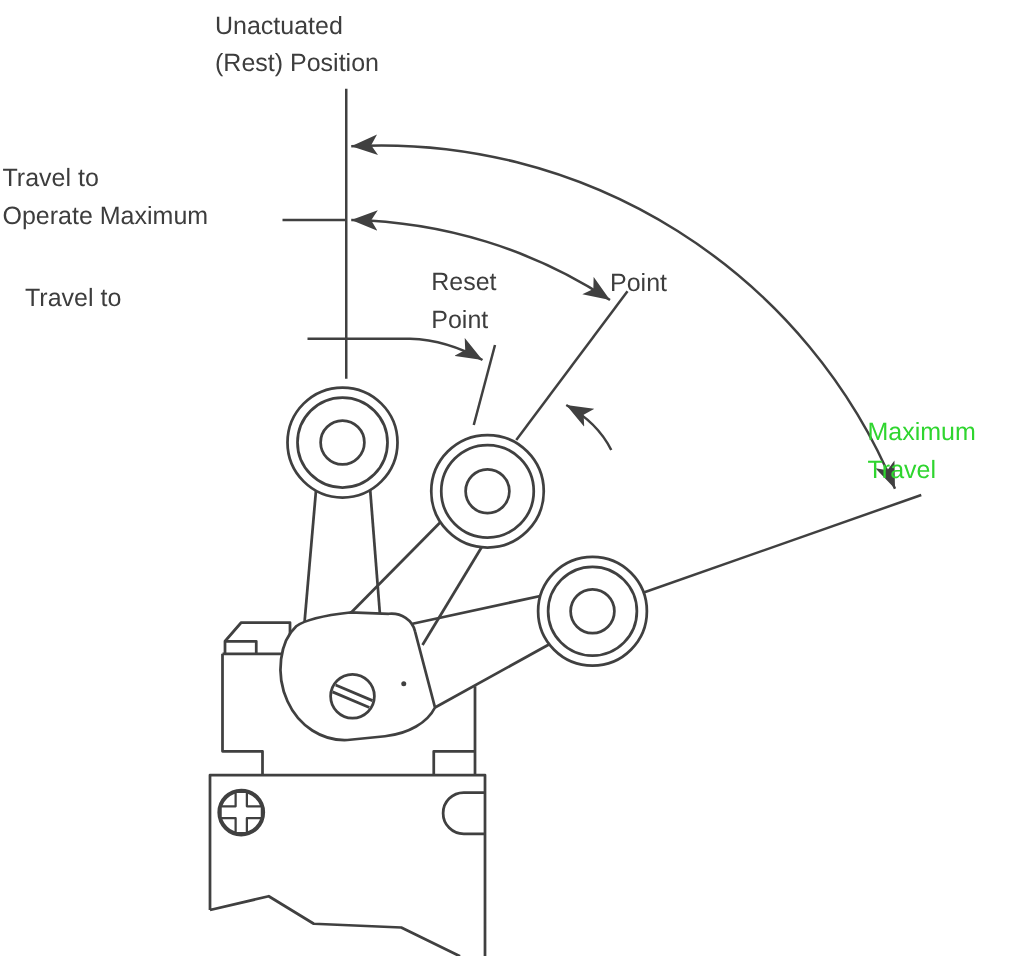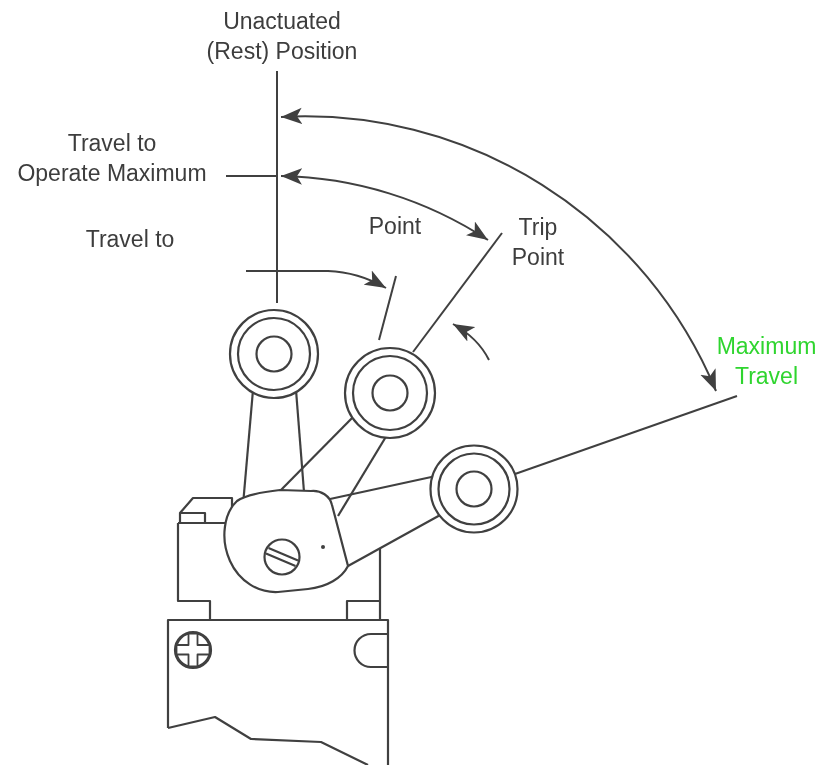--- a/index.html
+++ b/index.html
@@ -2,22 +2,22 @@
 <html><head>
 <meta charset="utf-8">
 <style>
   html,body { margin:0; padding:0; background:#ffffff; }
   .stage {
     position:relative; width:825px; height:765px; background:#ffffff;
     font-family:"Liberation Sans", sans-serif; overflow:hidden;
   }
   svg.draw { position:absolute; left:0; top:0; }
   .lbl {
-    position:absolute; text-align:center; color:#3d3d3d;
-    font-size:23px; line-height:30px; white-space:nowrap;
+    position:absolute; text-align:left; color:#3d3d3d;
+    font-size:20px; line-height:30px; white-space:nowrap;
   }
   .lbl span { display:block; }
   #lbl-unactuated   { left:172px; top:6px;   width:220px; }
   #lbl-operate      { left:2px;   top:128px; width:220px; }
   #lbl-reset        { left:20px;  top:224px; width:220px; }
   #lbl-reset-point  { left:345px; top:211px; width:100px; }
   #lbl-trip-point   { left:488px; top:212px; width:100px; }
   #lbl-max          { left:694px; top:331px; width:145px; color:#2fd52f; }
 </style>
 </head>
@@ -112,25 +112,25 @@
   <div class="lbl" id="lbl-operate">
     <span>Travel to</span>
     <span>Operate Maximum</span>
   </div>
 
   <div class="lbl" id="lbl-reset">
     <span>Travel to</span>
   </div>
 
   <div class="lbl" id="lbl-reset-point">
+    <span>Reset</span>
     <span>Point</span>
   </div>
 
   <div class="lbl" id="lbl-trip-point">
-    <span>Trip</span>
     <span>Point</span>
   </div>
 
   <div class="lbl" id="lbl-max">
     <span>Maximum</span>
     <span>Travel</span>
   </div>
 
 </div>
 

